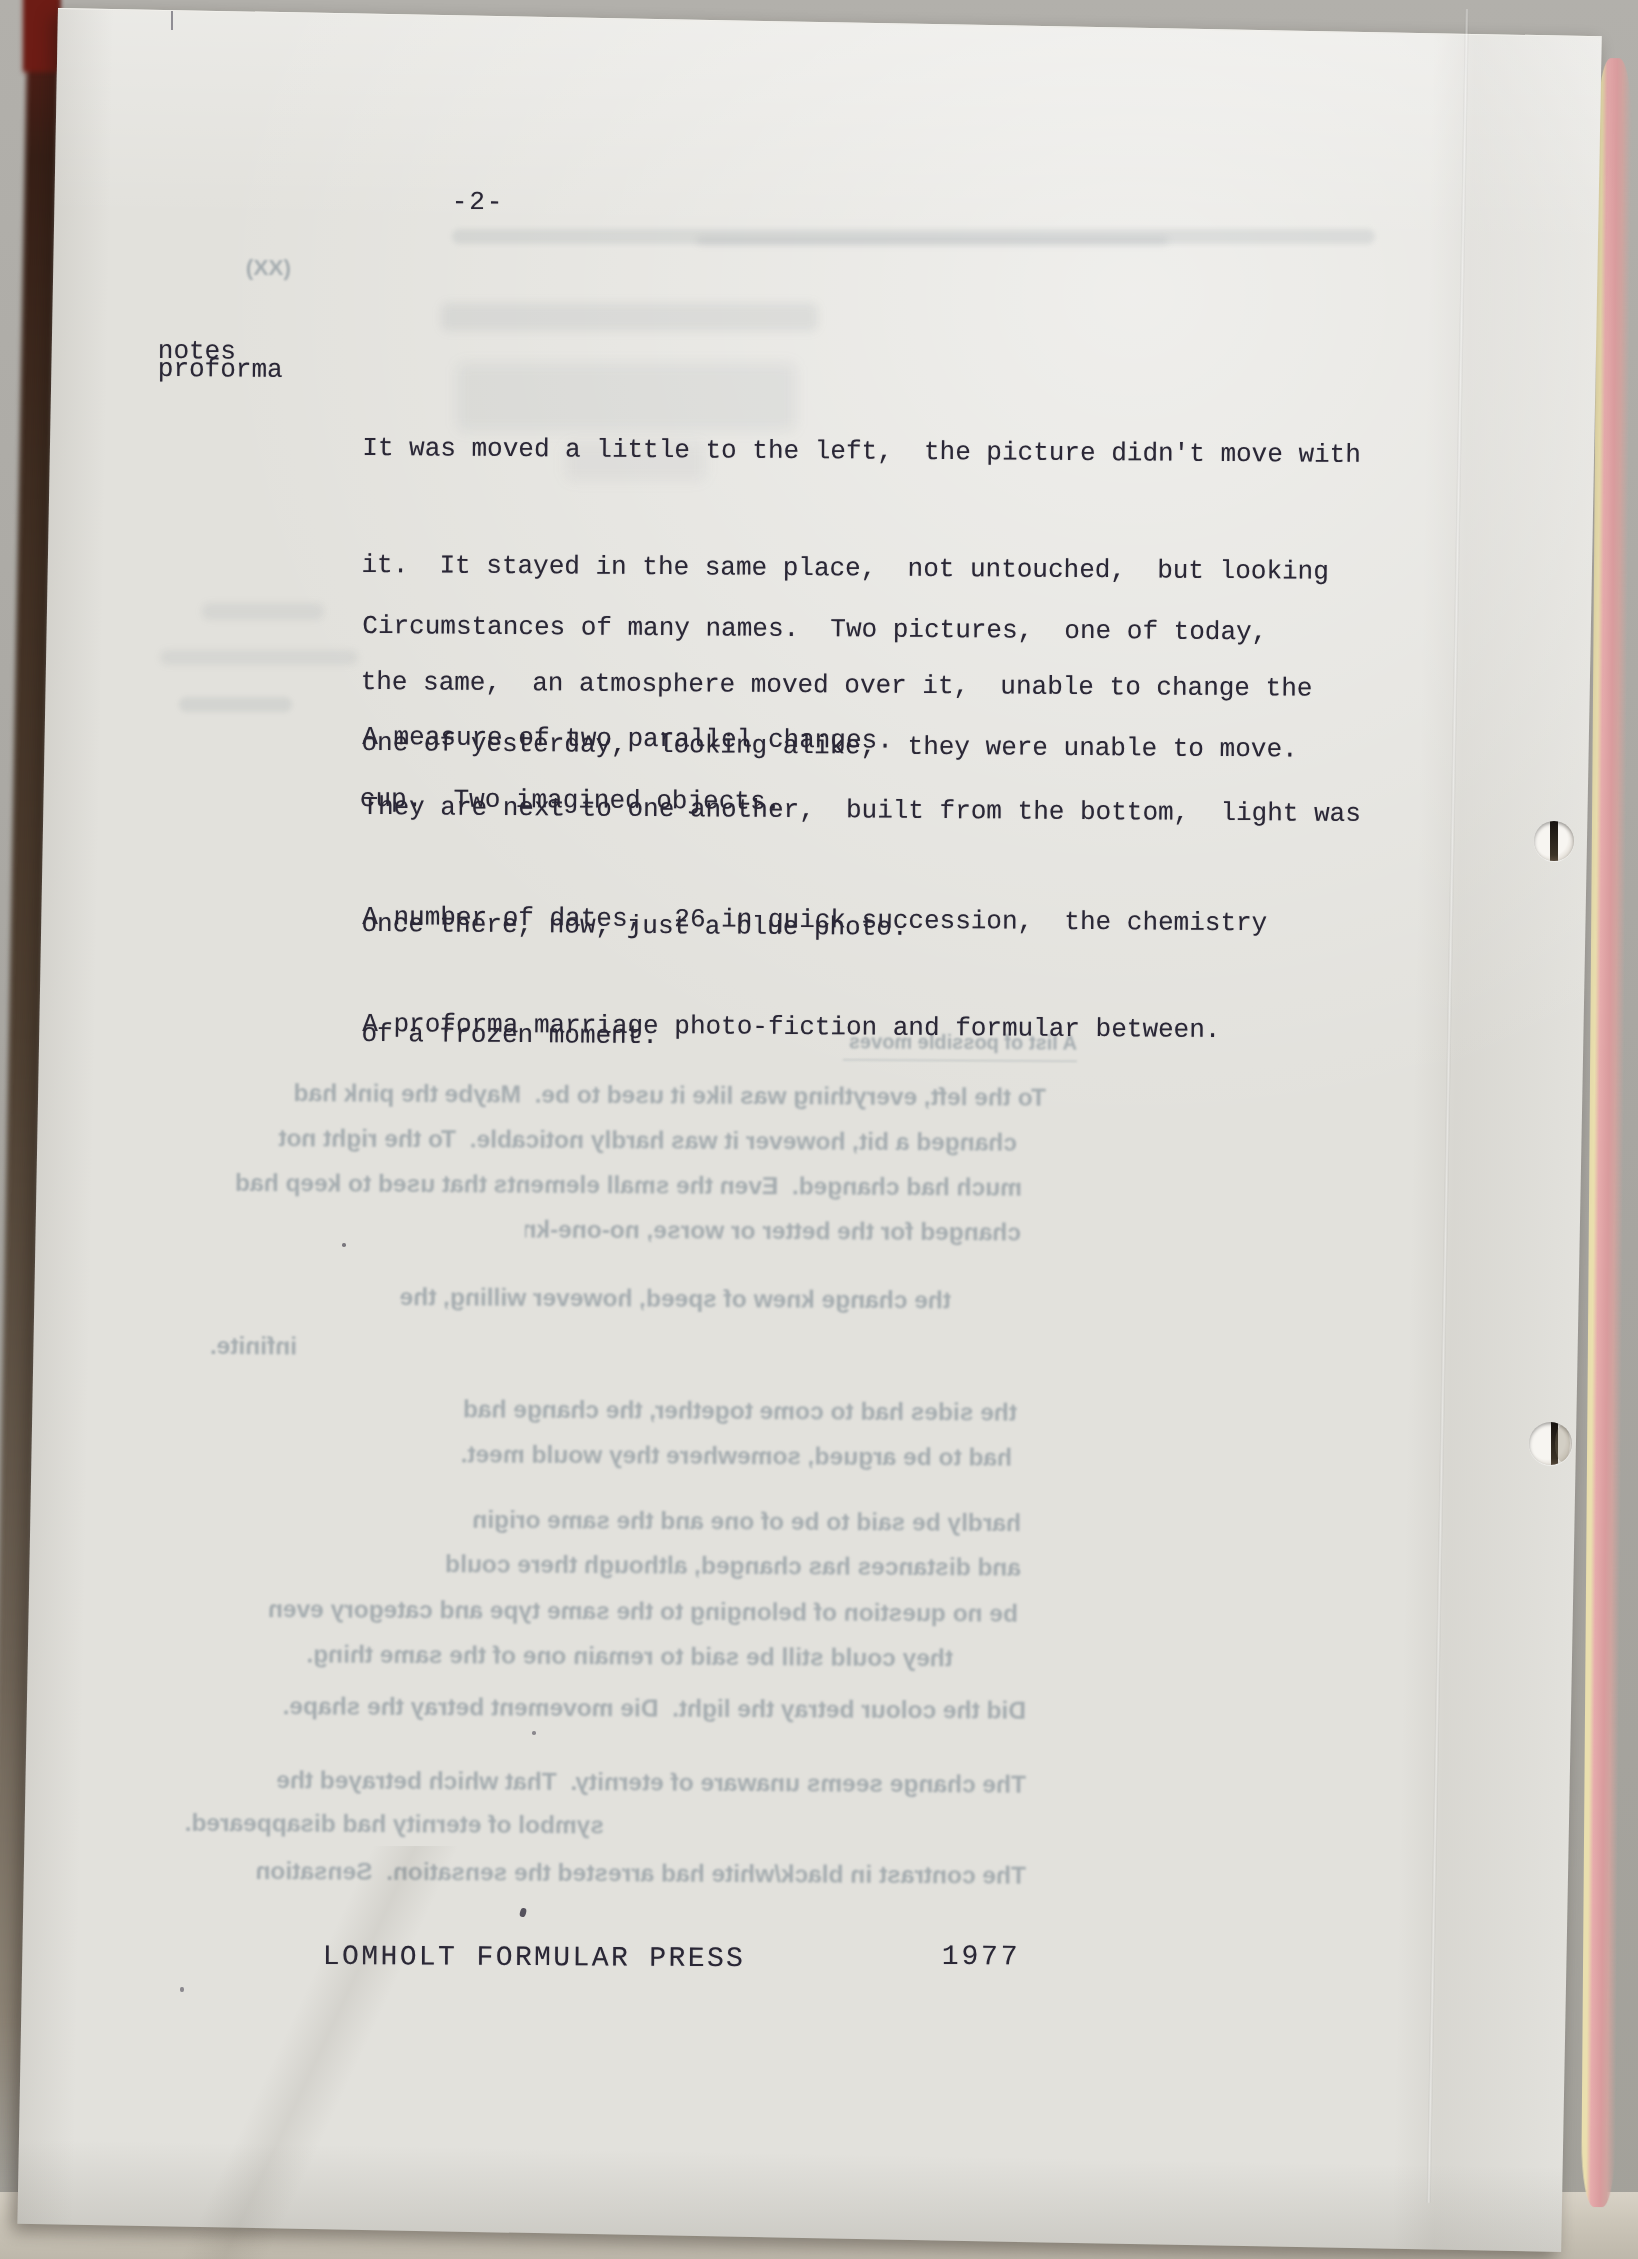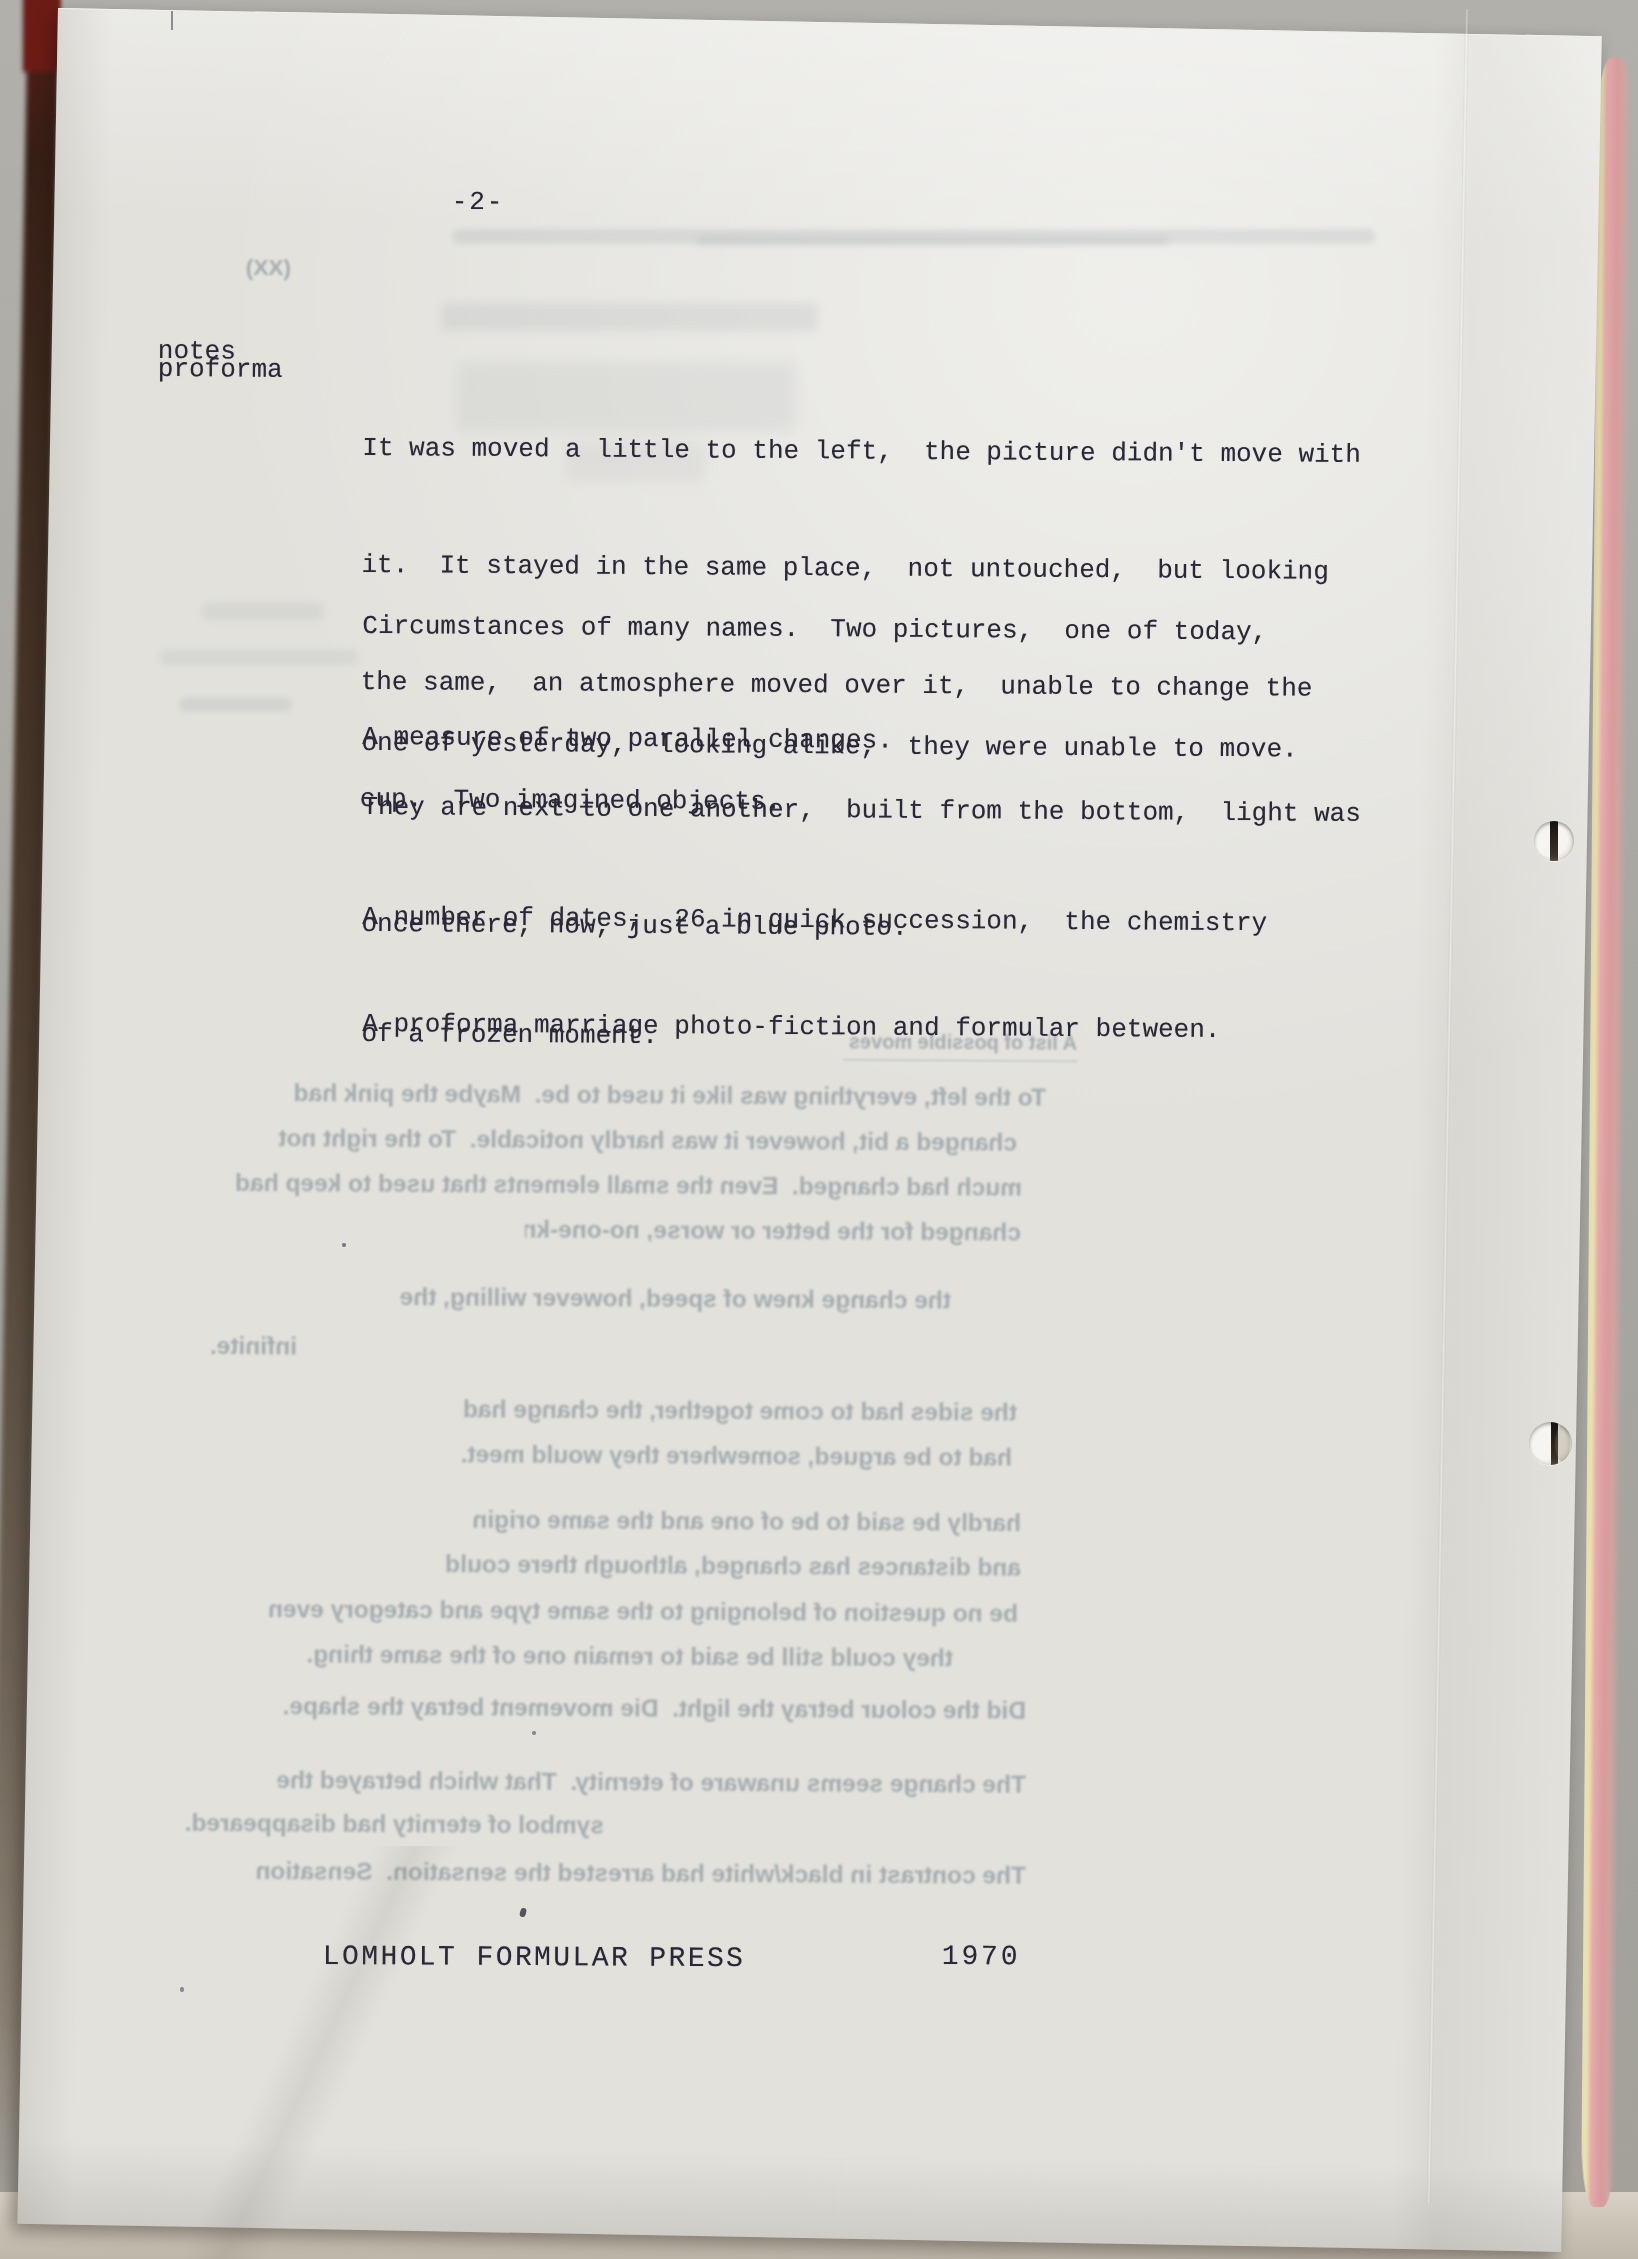--- a/index.html
+++ b/index.html
@@ -182,21 +182,21 @@
     <div class="typed p5">
       <div>A number of dates,  26 in quick succession,  the chemistry</div>
       <div>of a frozen moment.</div>
     </div>
 
     <div class="typed p6">
       <div>A proforma marriage photo-fiction and formular between.</div>
     </div>
 
     <div class="typed footer-press">LOMHOLT FORMULAR PRESS</div>
-    <div class="typed footer-year">1970</div>
+    <div class="typed footer-year">1977</div>
 
     <div class="hole hole-1">
         <div class="bar"></div>
       </div>
     <div class="hole hole-2">
         <div class="bar"></div>
       </div>
 
     <div class="speck sp-1"></div>
     <div class="speck sp-2"></div>

